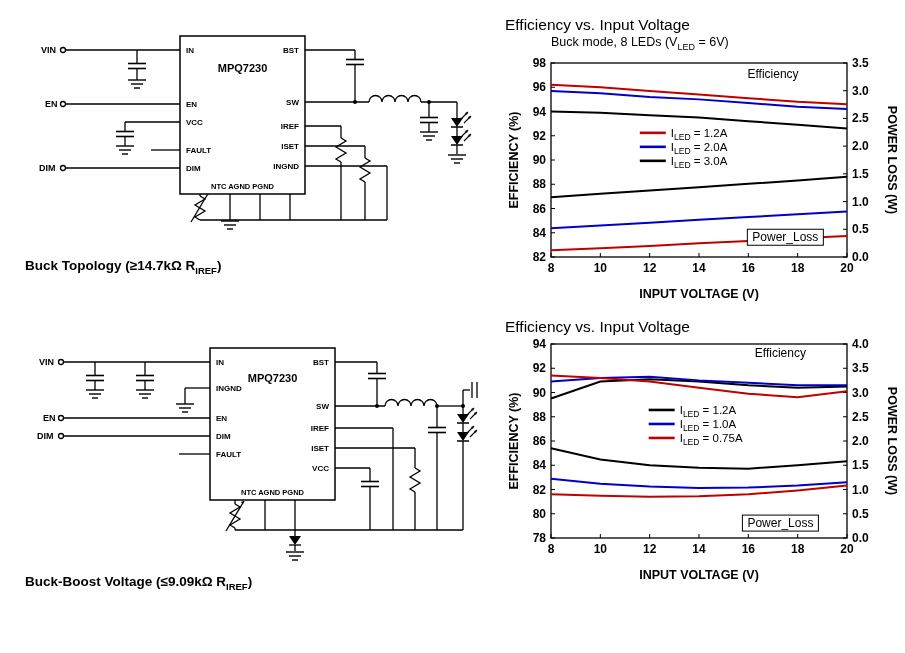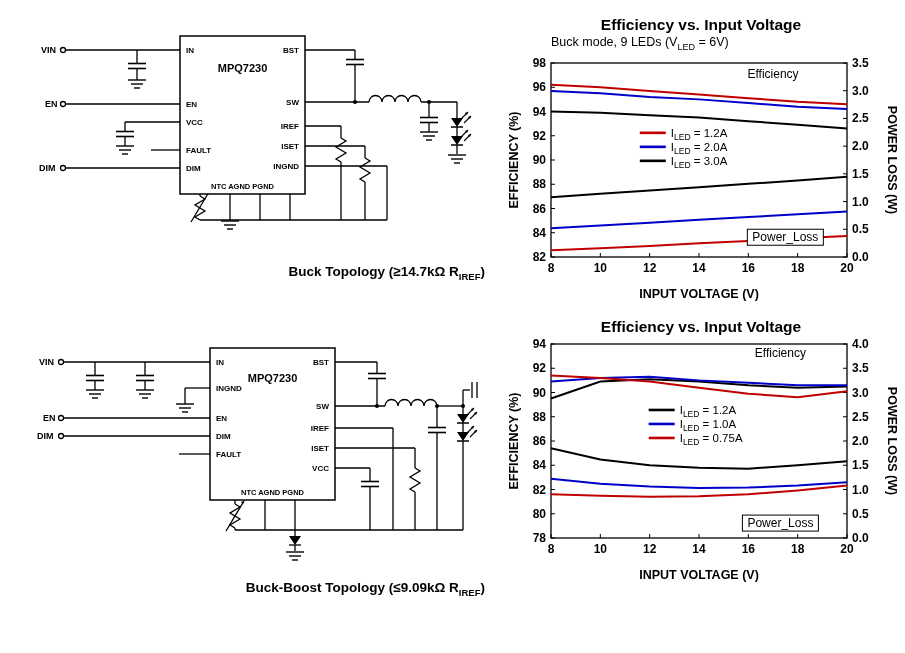--- a/index.html
+++ b/index.html
@@ -1,23 +1,23 @@
 <!DOCTYPE html>
 <html><head>
 <meta charset="utf-8">
 <style>
 *{margin:0;padding:0;box-sizing:border-box}
 html,body{width:905px;height:653px;background:#fff}
 body{font-family:"Liberation Sans",sans-serif;position:relative;overflow:hidden;color:#000}
 .page{position:absolute;inset:0;background:#fff}
 section{position:absolute}
 svg text{font-family:"Liberation Sans",sans-serif;fill:#000}
-.caption{width:460px;text-align:right;font-weight:bold;font-size:13.5px;margin-top:6px}
+.caption{width:460px;text-align:left;font-weight:bold;font-size:13.5px;margin-top:0}
 .caption sub{font-size:9.5px;font-weight:bold}
-.ctitle{width:392px;text-align:center;font-weight:bold;font-size:15.5px}
+.ctitle{width:392px;font-weight:normal;font-size:15.5px}
 .csub{font-size:12.5px;padding-left:46px;line-height:1.25;margin:1px 0 2px}
 .csub sub{font-size:9px}
 .pin{font-size:8px;font-weight:bold}
 .icname{font-size:11px;font-weight:bold}
 .term{font-size:9px;font-weight:bold}
 .bpin{font-size:7.5px;font-weight:bold}
 .tick{font-size:12px;font-weight:bold}
 .axis{font-size:12.5px;font-weight:bold}
 .leg{font-size:11.5px}
 .anno{font-size:12px}
@@ -127,21 +127,21 @@
       <text class="pin" x="274" y="115" text-anchor="end">IREF</text>
       <text class="pin" x="274" y="135" text-anchor="end">ISET</text>
       <text class="pin" x="274" y="155" text-anchor="end">INGND</text>
       <text class="bpin" x="217.5" y="175" text-anchor="middle">NTC AGND PGND</text>
     </svg>
     <div class="caption"><span>Buck Topology (≥14.7kΩ R</span><sub>IREF</sub><span>)</span></div>
   </section>
 
   <section style="left:505px;top:16px">
     <div class="ctitle">Efficiency vs. Input Voltage</div>
-    <div class="csub"><span>Buck mode, 9 LEDs (V</span><sub>LED</sub><span> = 6V)</span></div>
+    <div class="csub"><span>Buck mode, 8 LEDs (V</span><sub>LED</sub><span> = 6V)</span></div>
     <svg id="chart-svg-0" width="392" height="248">
         <rect x="46" y="8" width="296" height="194" fill="#fff" stroke="#000" stroke-width="1.3"></rect>
         <line x1="46" y1="202" x2="46" y2="198" stroke="#000"></line>
         <text x="46" y="217" text-anchor="middle" class="tick">8</text>
         <line x1="95.33333333333333" y1="202" x2="95.33333333333333" y2="198" stroke="#000"></line>
         <text x="95.33333333333333" y="217" text-anchor="middle" class="tick">10</text>
         <line x1="144.66666666666666" y1="202" x2="144.66666666666666" y2="198" stroke="#000"></line>
         <text x="144.66666666666666" y="217" text-anchor="middle" class="tick">12</text>
         <line x1="194" y1="202" x2="194" y2="198" stroke="#000"></line>
         <text x="194" y="217" text-anchor="middle" class="tick">14</text>
@@ -287,21 +287,21 @@
       <text class="pin" x="191" y="91">EN</text>
       <text class="pin" x="191" y="109">DIM</text>
       <text class="pin" x="191" y="127">FAULT</text>
       <text class="pin" x="304" y="35" text-anchor="end">BST</text>
       <text class="pin" x="304" y="79" text-anchor="end">SW</text>
       <text class="pin" x="304" y="101" text-anchor="end">IREF</text>
       <text class="pin" x="304" y="121" text-anchor="end">ISET</text>
       <text class="pin" x="304" y="141" text-anchor="end">VCC</text>
       <text class="bpin" x="247.5" y="165" text-anchor="middle">NTC AGND PGND</text>
     </svg>
-    <div class="caption"><span>Buck-Boost Topology (≤9.09kΩ R</span><sub>IREF</sub><span>)</span></div>
+    <div class="caption"><span>Buck-Boost Voltage (≤9.09kΩ R</span><sub>IREF</sub><span>)</span></div>
   </section>
 
   <section style="left:505px;top:318px">
     <div class="ctitle">Efficiency vs. Input Voltage</div>
     <svg id="chart-svg-1" width="392" height="248">
         <rect x="46" y="8" width="296" height="194" fill="#fff" stroke="#000" stroke-width="1.3"></rect>
         <line x1="46" y1="202" x2="46" y2="198" stroke="#000"></line>
         <text x="46" y="217" text-anchor="middle" class="tick">8</text>
         <line x1="95.33333333333333" y1="202" x2="95.33333333333333" y2="198" stroke="#000"></line>
         <text x="95.33333333333333" y="217" text-anchor="middle" class="tick">10</text>

